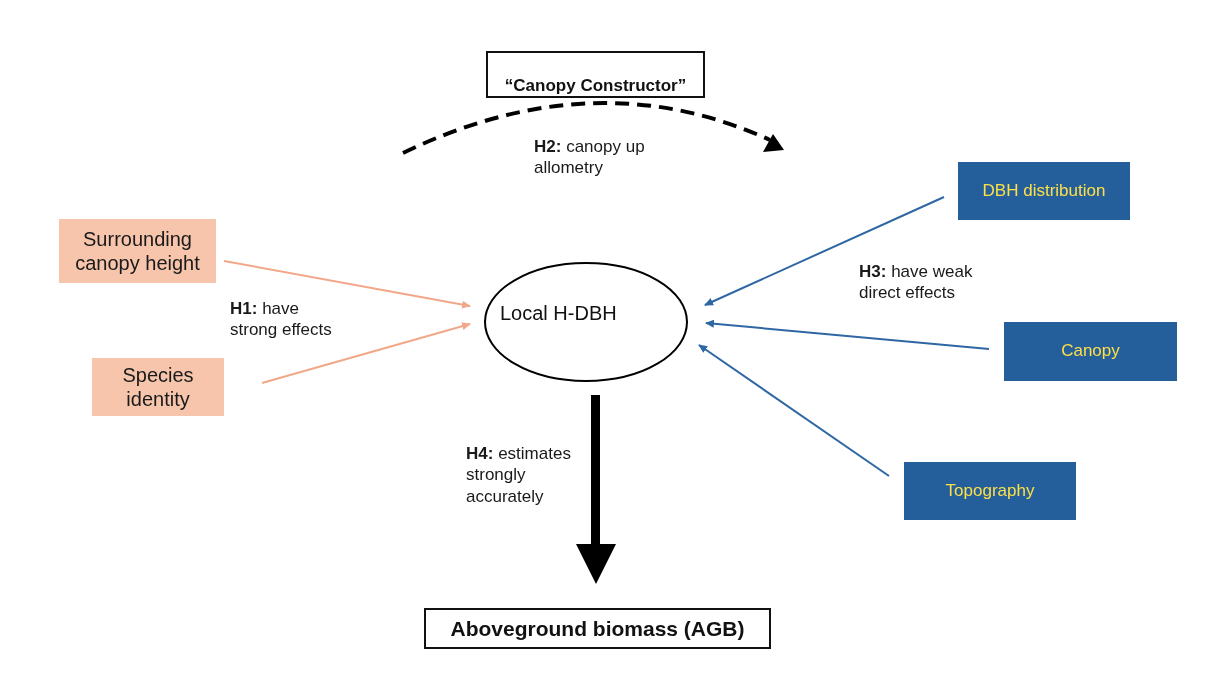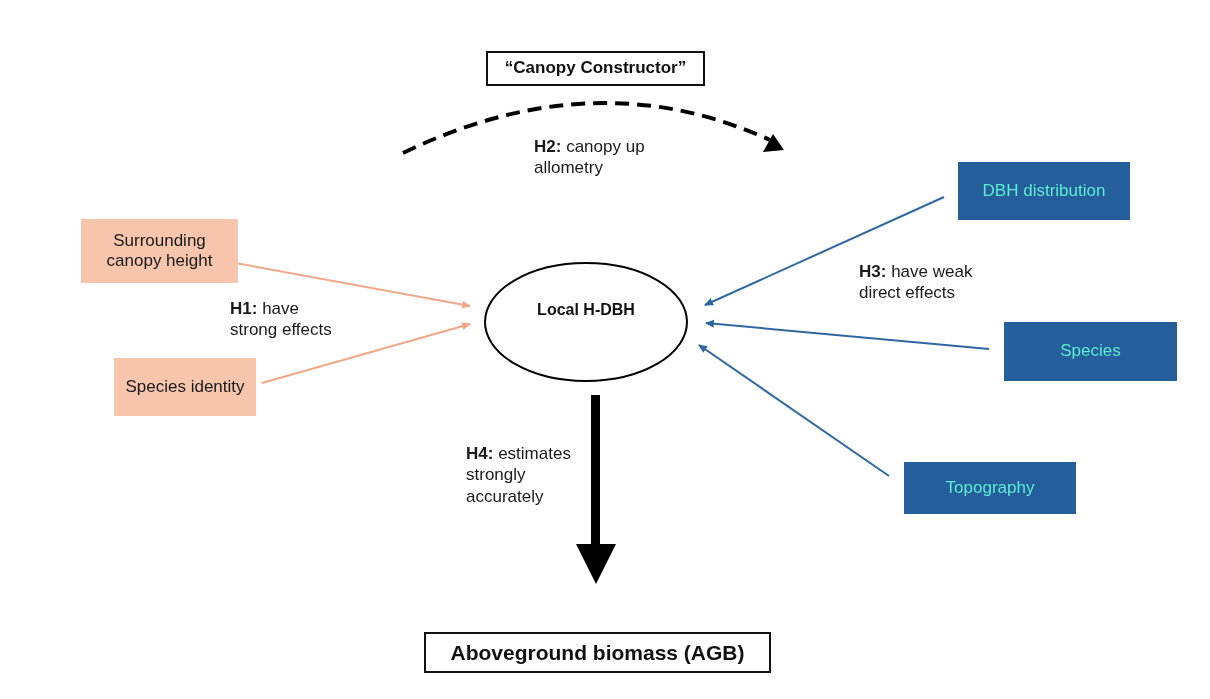--- a/index.html
+++ b/index.html
@@ -1,24 +1,24 @@
 <!DOCTYPE html>
 <html><head>
 <meta charset="utf-8">
 <style>
   html, body { margin: 0; padding: 0; background: #ffffff; }
   body { width: 1210px; height: 699px; position: relative; overflow: hidden; font-family: "Liberation Sans", sans-serif; color: #111; }
   svg.edges { position: absolute; left: 0; top: 0; width: 1210px; height: 699px; }
   .node { position: absolute; display: flex; align-items: center; justify-content: center; text-align: center; box-sizing: border-box; line-height: 1.2; }
-  .peach { background: #f6c5ac; color: #1a1a1a; font-size: 17px; margin-left: 22px; }
-  .blue { background: #245e9b; color: #5eead4; font-size: 17px; }
+  .peach { background: #f6c5ac; color: #1a1a1a; font-size: 20px; }
+  .blue { background: #245e9b; color: #fde047; font-size: 17px; }
   .outlined { background: #fff; border: 2px solid #111; font-weight: bold; }
   .label { position: absolute; font-size: 17px; line-height: 1.25; color: #1a1a1a; }
   .label b { font-weight: bold; }
-  .ellipse-text { position: absolute; font-weight: bold; font-size: 16px; text-align: center; line-height: 1.3; }
+  .ellipse-text { position: absolute; font-weight: normal; font-size: 20px; text-align: left; line-height: 1.3; }
 </style>
 </head>
 <body>
 
 <svg class="edges" viewBox="0 0 1210 699">
   <defs>
     <marker id="mk-peach" markerWidth="10" markerHeight="10" refX="8" refY="5" orient="auto" markerUnits="userSpaceOnUse">
       <path d="M0,1 L9,5 L0,9 Z" fill="#f2a888"></path>
     </marker>
     <marker id="mk-blue" markerWidth="10" markerHeight="10" refX="8" refY="5" orient="auto" markerUnits="userSpaceOnUse">
@@ -35,43 +35,43 @@
   <line x1="944" y1="197" x2="705" y2="305" stroke="#2e67a3" stroke-width="2" marker-end="url(#mk-blue)"></line>
   <line x1="989" y1="349" x2="706" y2="323" stroke="#2e67a3" stroke-width="2" marker-end="url(#mk-blue)"></line>
   <line x1="889" y1="476" x2="699" y2="345" stroke="#2e67a3" stroke-width="2" marker-end="url(#mk-blue)"></line>
 
   <ellipse cx="586" cy="322" rx="101" ry="59" fill="#fff" stroke="#000" stroke-width="2"></ellipse>
 
   <rect x="591" y="395" width="9" height="150" fill="#000"></rect>
   <polygon points="576,544 616,544 596,584" fill="#000"></polygon>
 </svg>
 
-<div class="node outlined" style="left:486px; top:51px; width:219px; height:35px; font-size:17px;">
+<div class="node outlined" style="left:486px; top:51px; width:219px; height:47px; font-size:17px;align-items:flex-end;">
   <span>“Canopy Constructor”</span>
 </div>
 
 <div class="ellipse-text" style="left:500px; top:300px; width:172px;">
   <div>Local H-DBH</div>
 </div>
 
 <div class="node peach" style="left:59px; top:219px; width:157px; height:64px; flex-direction:column;">
   <span>Surrounding</span>
   <span>canopy height</span>
 </div>
-<div class="node peach" style="left:92px; top:358px; width:142px; height:58px;">
+<div class="node peach" style="left:92px; top:358px; width:132px; height:58px;">
   <span>Species identity</span>
 </div>
 
 <div class="node blue" style="left:958px; top:162px; width:172px; height:58px;">
   <span>DBH distribution</span>
 </div>
 <div class="node blue" style="left:1004px; top:322px; width:173px; height:59px;">
-  <span>Species</span>
+  <span>Canopy</span>
 </div>
-<div class="node blue" style="left:904px; top:462px; width:172px; height:52px;">
+<div class="node blue" style="left:904px; top:462px; width:172px; height:58px;">
   <span>Topography</span>
 </div>
 
 <div class="label" style="left:230px; top:298px;">
   <div><b>H1:</b><span> have</span></div>
   <div>strong effects</div>
 </div>
 
 <div class="label" style="left:534px; top:136px;">
   <div><b>H2:</b><span> canopy up</span></div>
@@ -82,15 +82,15 @@
   <div><b>H3:</b><span> have weak</span></div>
   <div>direct effects</div>
 </div>
 
 <div class="label" style="left:466px; top:443px;">
   <div><b>H4:</b><span> estimates</span></div>
   <div>strongly</div>
   <div>accurately</div>
 </div>
 
-<div class="node outlined" style="left:424px; top:608px; width:347px; height:41px; font-size:21px;margin-top:24px;">
+<div class="node outlined" style="left:424px; top:608px; width:347px; height:41px; font-size:21px;">
   <span>Aboveground biomass (AGB)</span>
 </div>
 
 </body></html>

